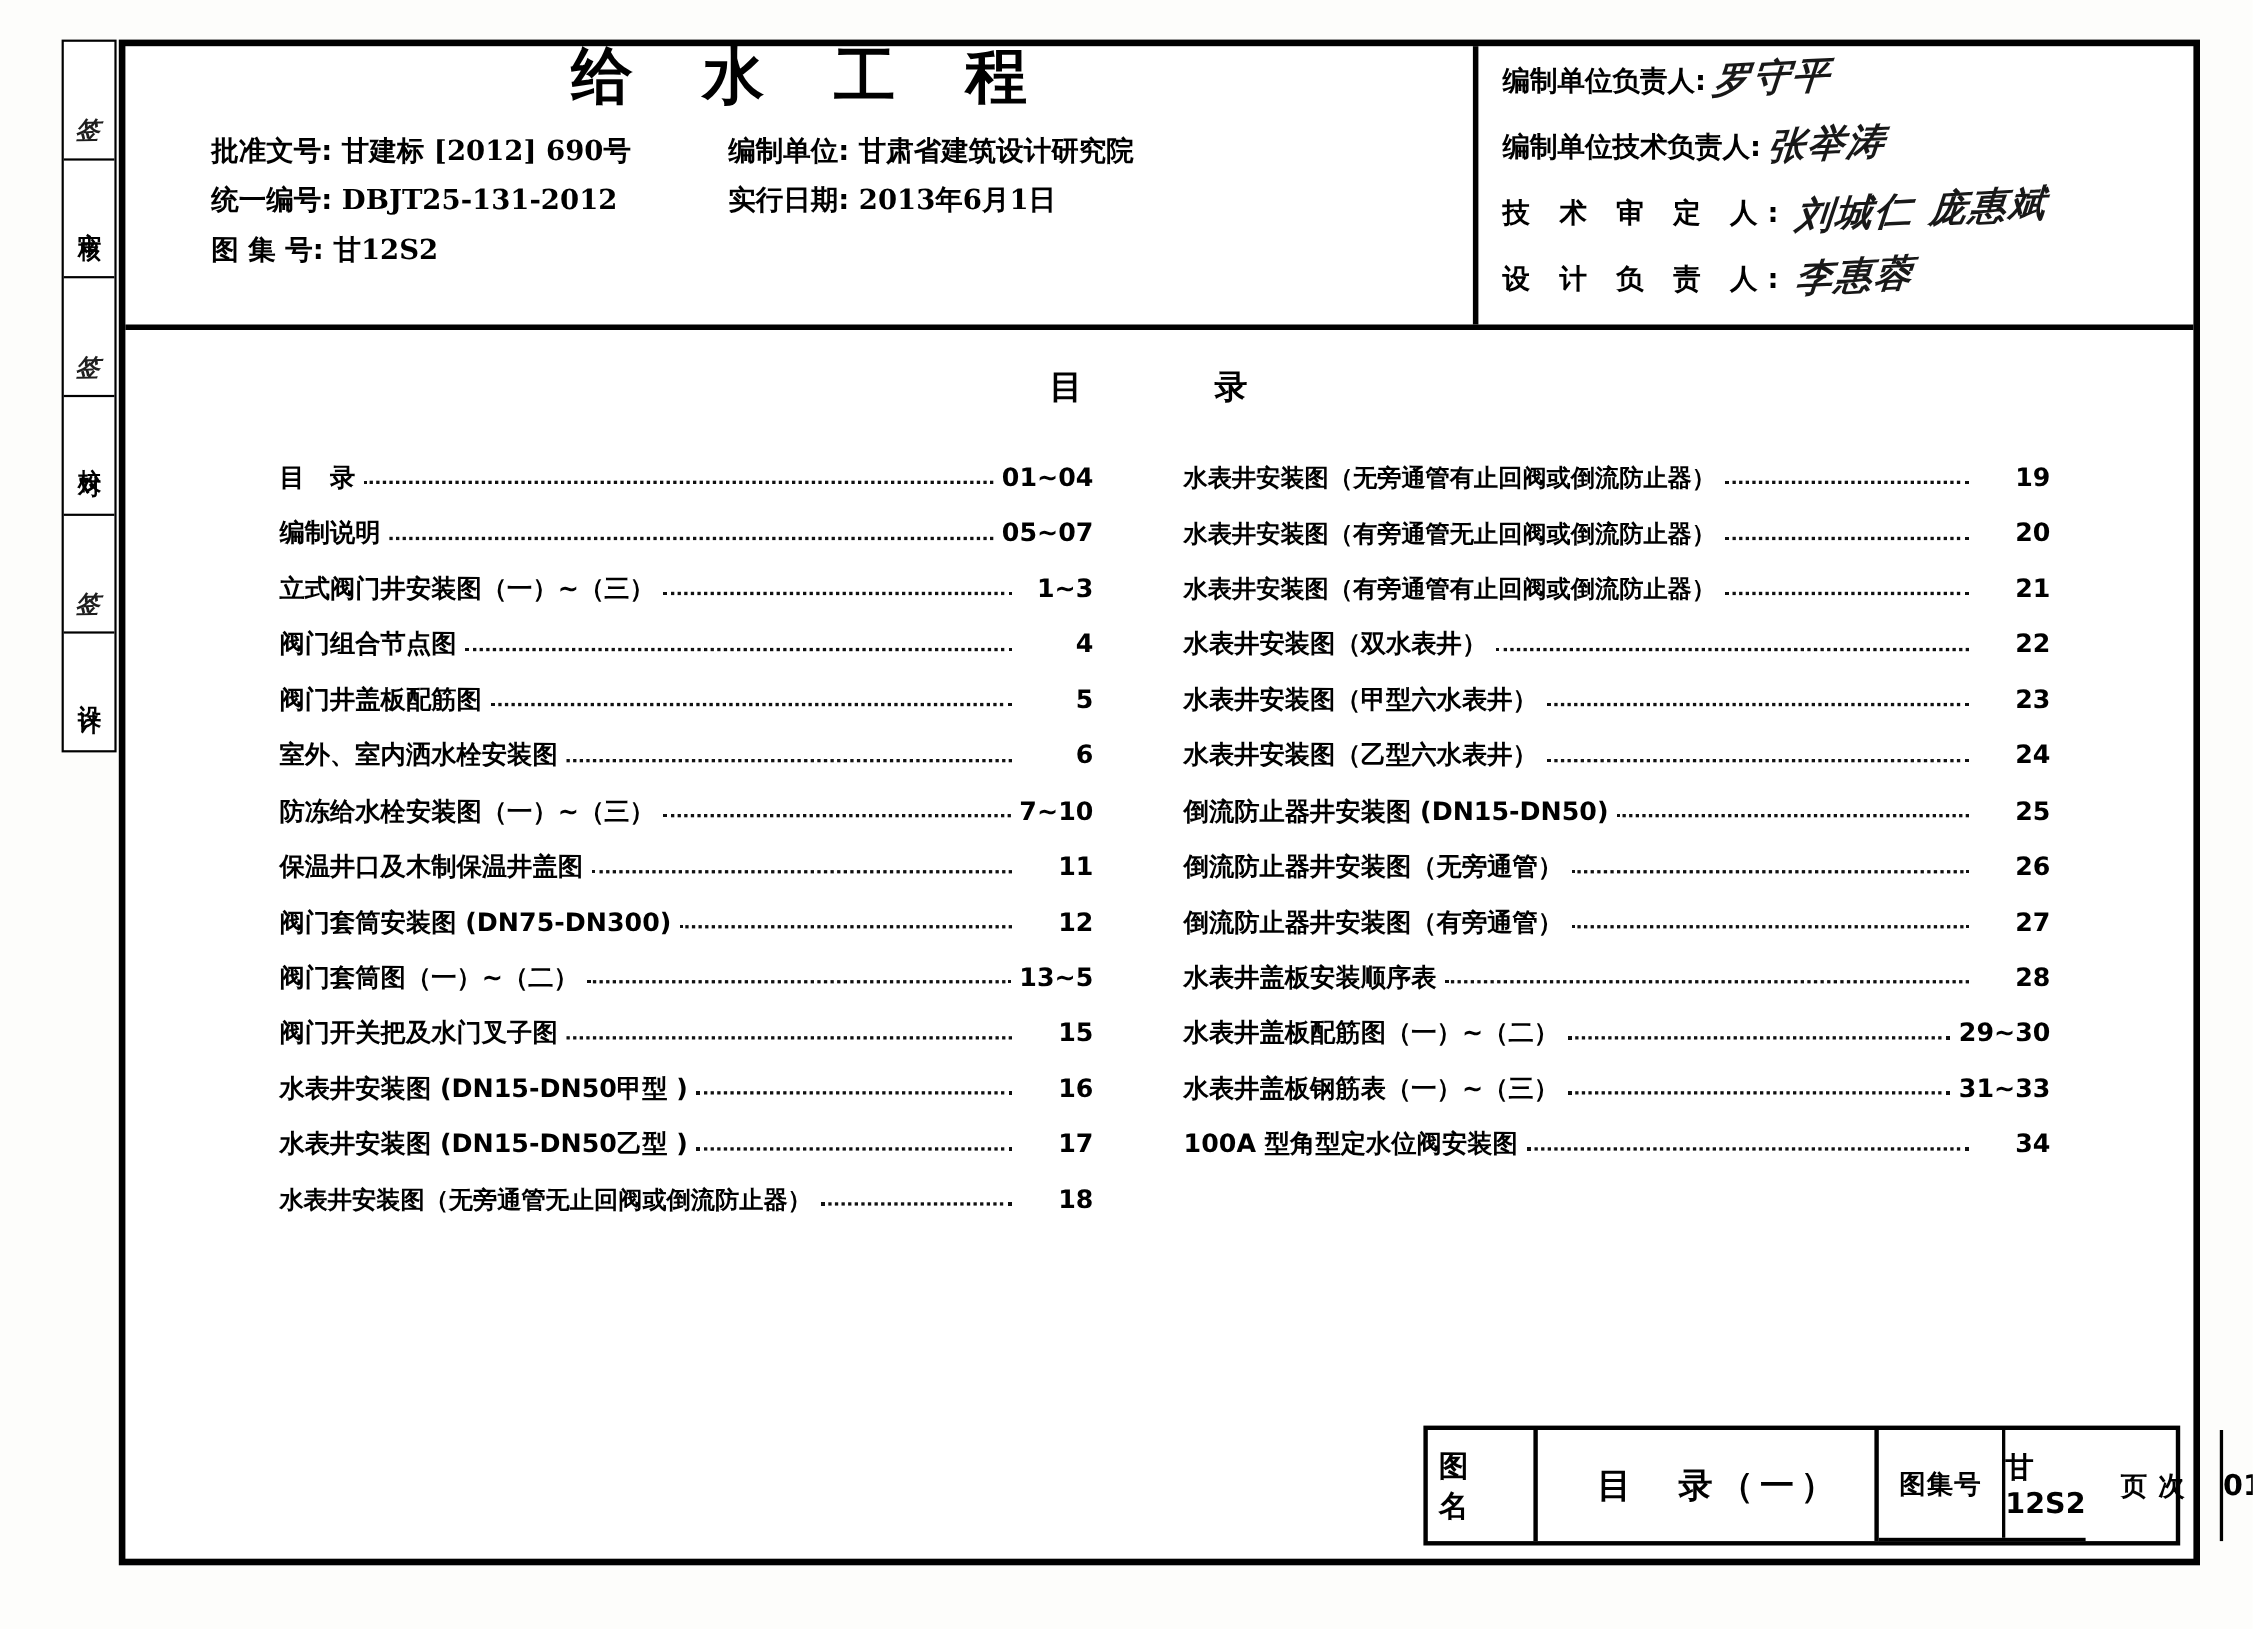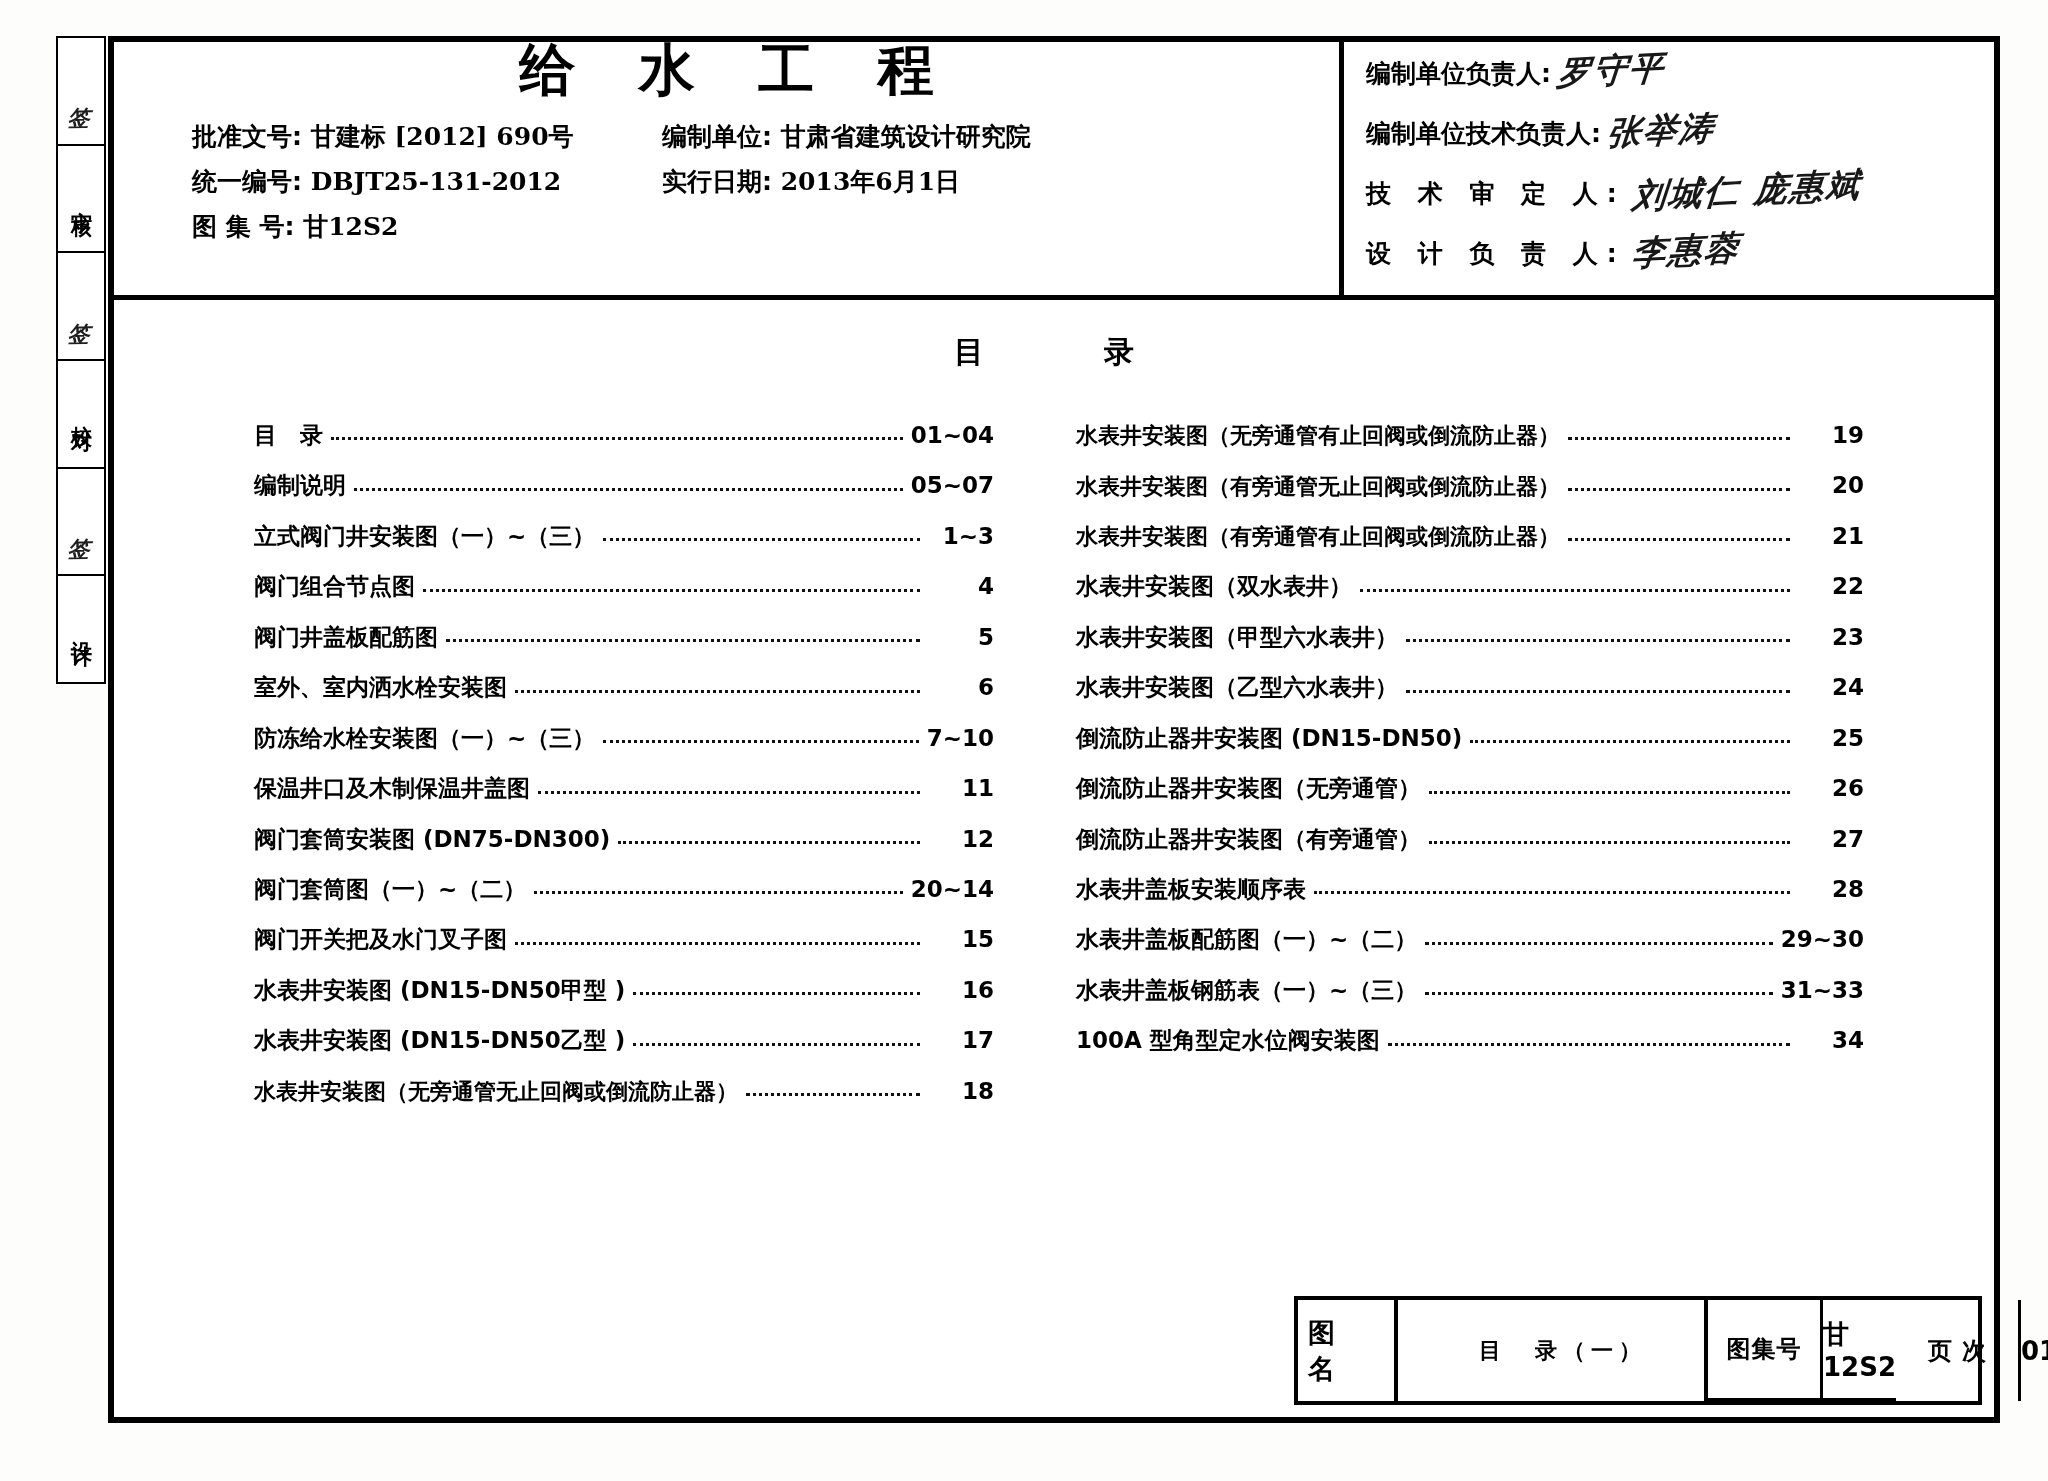--- a/index.html
+++ b/index.html
@@ -221,21 +221,21 @@
   .tb-tuming {
     width: 100px;
     border-right: 4px solid #000;
     font-size: 27px;
     letter-spacing: 10px;
     padding-left: 10px;
   }
   .tb-name {
     flex: 1;
     border-right: 4px solid #000;
-    font-size: 22px;
+    font-size: 31px;
     letter-spacing: 6px;
     padding-left: 24px;
   }
   .tb-right {
     width: 270px;
     display: flex;
     flex-direction: row;
     border-radius: 16px;
   }
   .tb-rrow {
@@ -390,21 +390,21 @@
           <span class="toc-page">11</span>
         </div>
         <div class="toc-row">
           <span class="toc-label">阀门套筒安装图 (DN75-DN300)</span>
           <span class="toc-dots"></span>
           <span class="toc-page">12</span>
         </div>
         <div class="toc-row">
           <span class="toc-label">阀门套筒图（一）~（二）</span>
           <span class="toc-dots"></span>
-          <span class="toc-page">20~14</span>
+          <span class="toc-page">13~5</span>
         </div>
         <div class="toc-row">
           <span class="toc-label">阀门开关把及水门叉子图</span>
           <span class="toc-dots"></span>
           <span class="toc-page">15</span>
         </div>
         <div class="toc-row">
           <span class="toc-label">水表井安装图 (DN15-DN50甲型 )</span>
           <span class="toc-dots"></span>
           <span class="toc-page">16</span>

